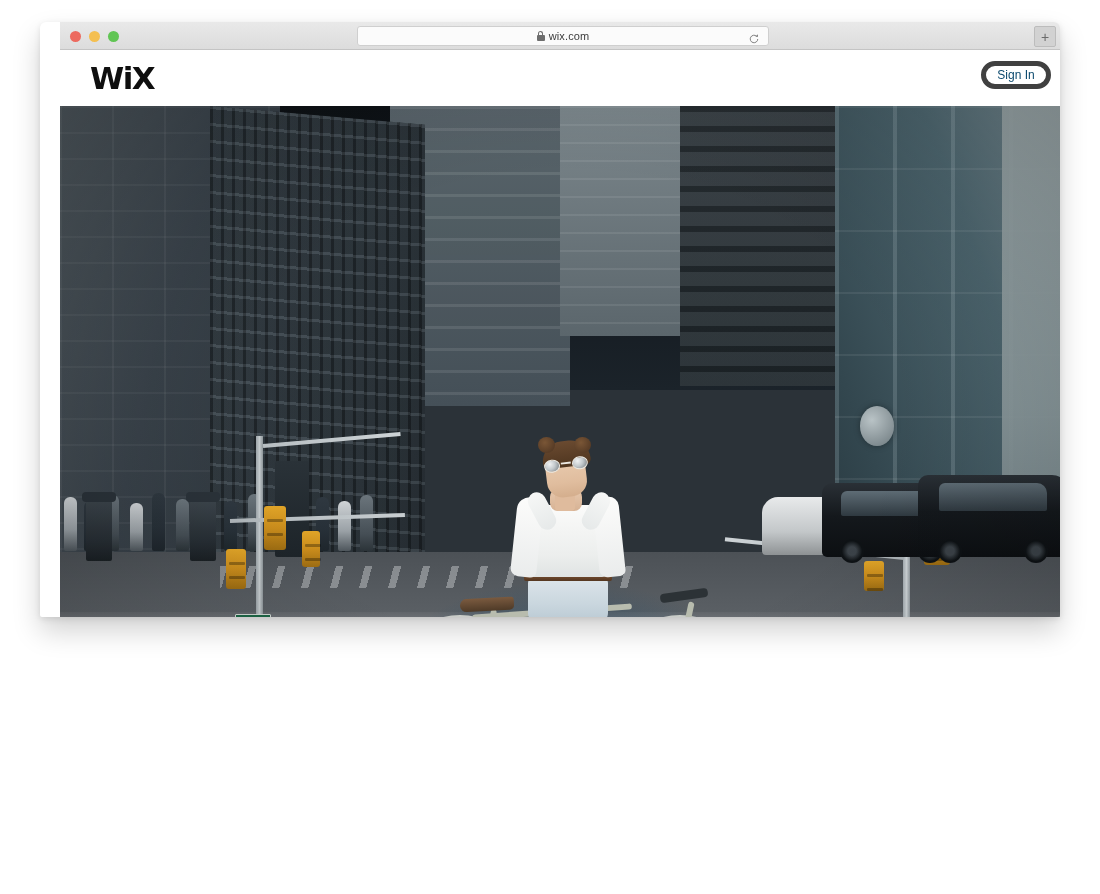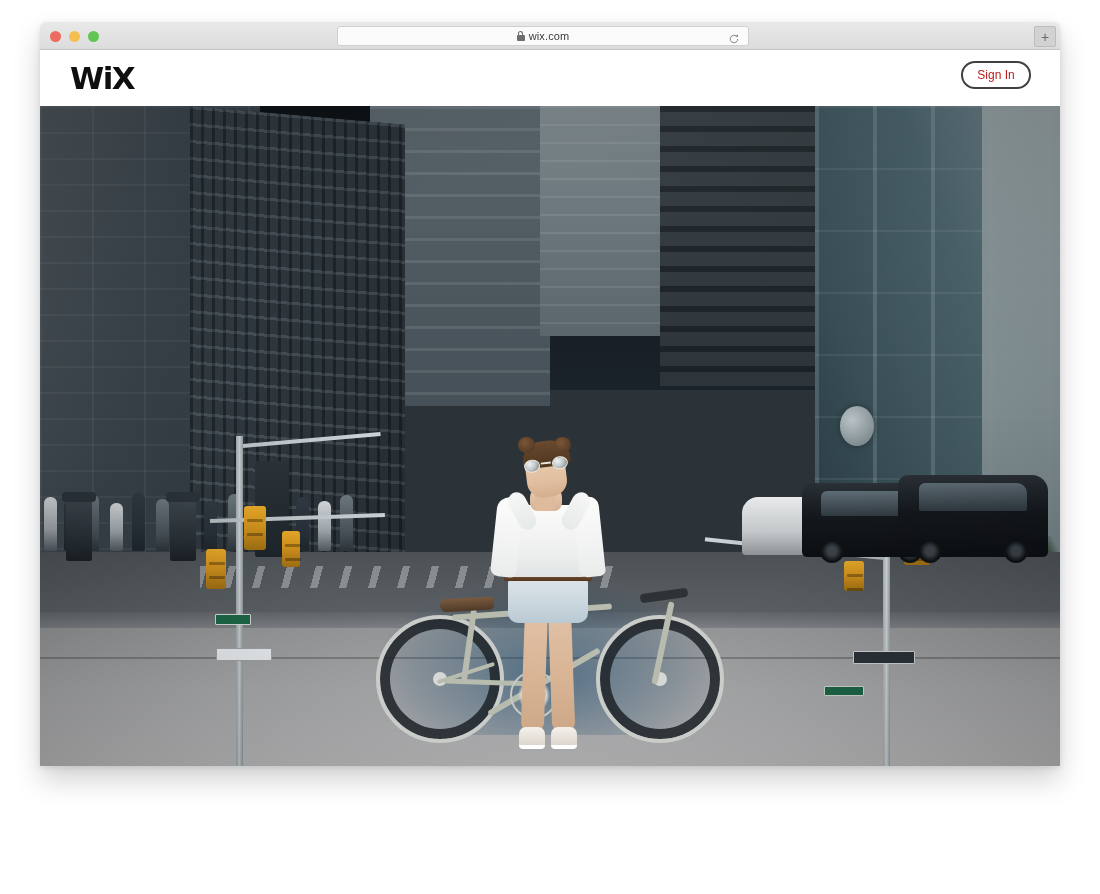--- a/index.html
+++ b/index.html
@@ -11,25 +11,26 @@
     font-family: "Liberation Sans", sans-serif;
     overflow: hidden;
   }
 
   
   .browser-window {
     position: absolute;
     left: 40px;
     top: 22px;
     width: 1020px;
-    height: 744px;
+    height: 595px;
     background: #ffffff;
     border-radius: 6px 6px 2px 2px;
     box-shadow: 0 14px 28px rgba(0,0,0,0.18), 0 2px 6px rgba(0,0,0,0.10);
     overflow: hidden;
+    padding-left: 20px;
   }
 
   
   .titlebar {
     position: relative;
     height: 28px;
     background: linear-gradient(to bottom, #e9e9e9 0%, #dcdcdc 100%);
     border-bottom: 1px solid #c4c4c4;
   }
   .traffic-lights {
@@ -149,24 +150,24 @@
     border-bottom: 1.1px solid #9aa0a5;
     transform: rotate(45deg) translate(-2px,-2px);
   }
 
   .signin-btn {
     position: absolute;
     right: 29px;
     top: 11px;
     width: 70px;
     height: 28px;
-    border: 2px solid #404040;
+    border: 5px solid #404040;
     border-radius: 15px;
     background: #ffffff;
-    color: #b91c1c;
+    color: #0c4a6e;
     font-size: 12px;
     display: flex;
     align-items: center;
     justify-content: center;
     cursor: pointer;
     font-family: "Liberation Sans", sans-serif;
   }
 
   
   .hero {

